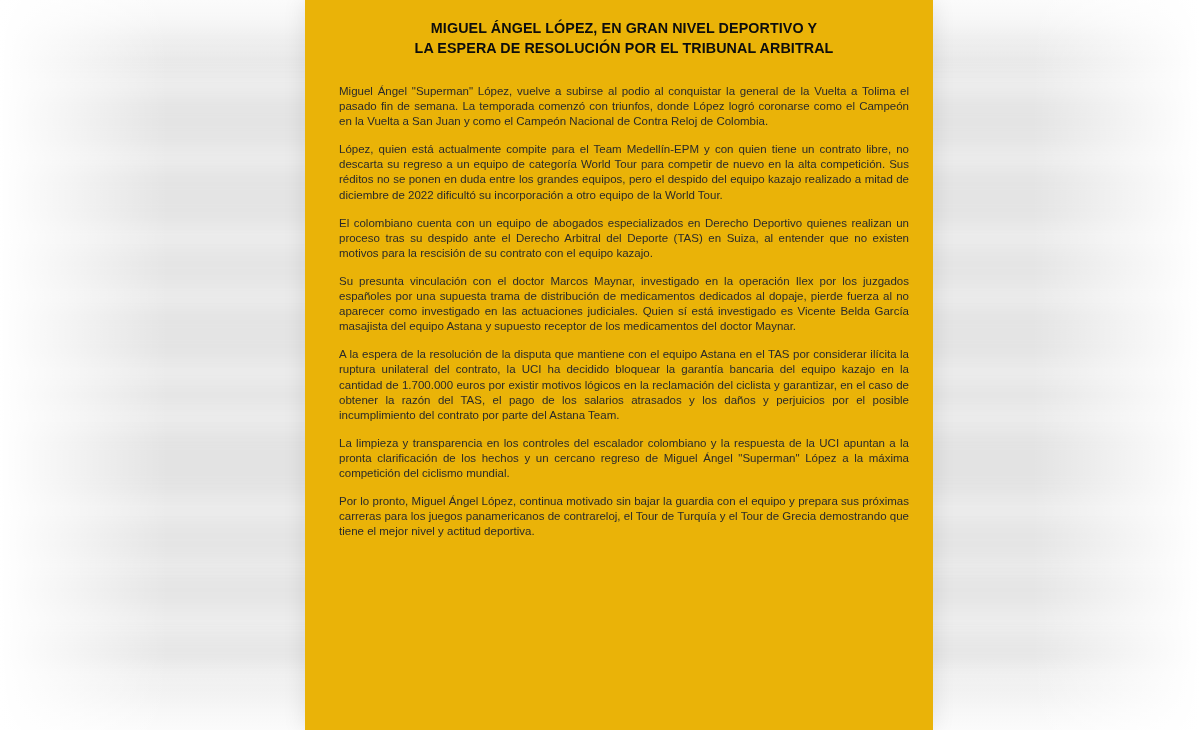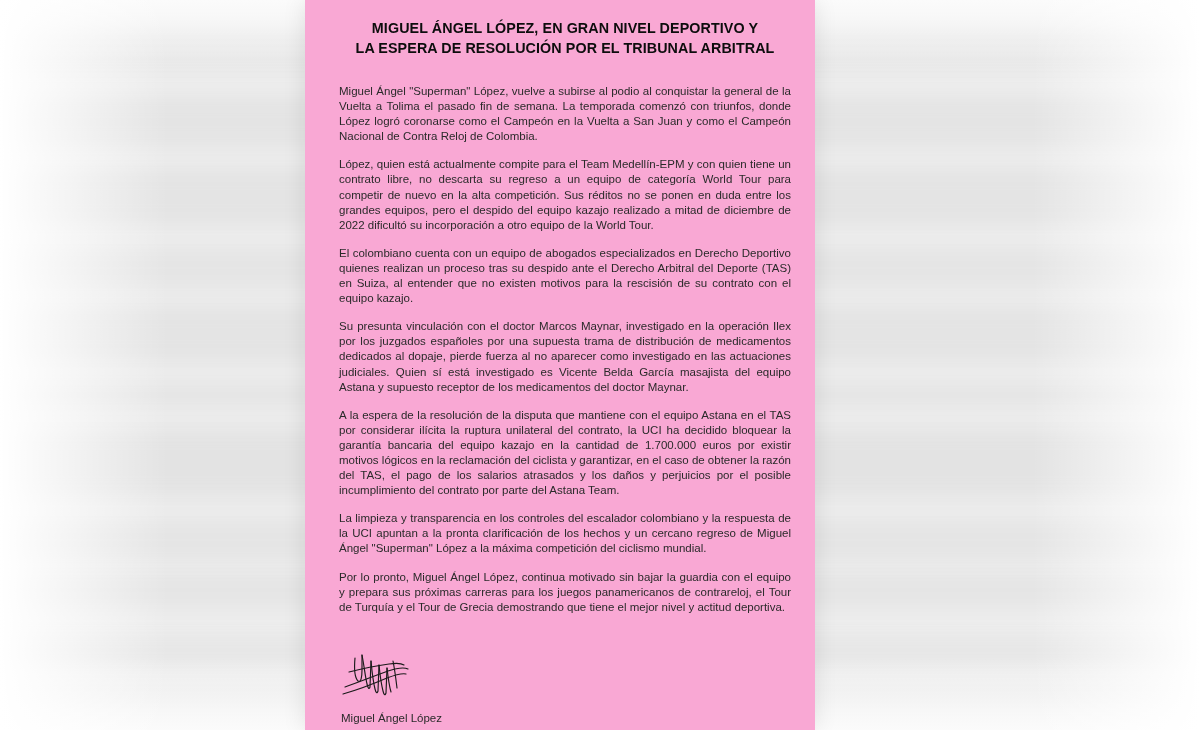--- a/index.html
+++ b/index.html
@@ -30,22 +30,22 @@
       linear-gradient(90deg,#ffffff 0%, rgba(255,255,255,0) 14%,
                       rgba(255,255,255,0) 86%, #ffffff 100%),
       linear-gradient(180deg,#fbfbfb 0%, rgba(251,251,251,0) 10%,
                       rgba(251,251,251,0) 90%, #fbfbfb 100%);
   }
 
   
   #page {
     position:absolute;
     left:305px; top:0;
-    width:510px; height:730px;
-    background:#f9a8d4;
+    width:628px; height:730px;
+    background:#eab308;
     box-shadow:0 0 22px rgba(0,0,0,.10);
     padding:18px 23px 0 33px;
   }
 
   
   .doc-title {
     font-size:14.3px;
     font-weight:bold;
     line-height:20px;
     letter-spacing:.1px;
@@ -105,30 +105,14 @@
   <div class="body-block">
     <p class="doc-para">Miguel Ángel "Superman" López, vuelve a subirse al podio al conquistar la general de la Vuelta a Tolima el pasado fin de semana. La temporada comenzó con triunfos, donde López logró coronarse como el Campeón en la Vuelta a San Juan y como el Campeón Nacional de Contra Reloj de Colombia.</p>
     <p class="doc-para">López, quien está actualmente compite para el Team Medellín-EPM y con quien tiene un contrato libre, no descarta su regreso a un equipo de categoría World Tour para competir de nuevo en la alta competición. Sus réditos no se ponen en duda entre los grandes equipos, pero el despido del equipo kazajo realizado a mitad de diciembre de 2022 dificultó su incorporación a otro equipo de la World Tour.</p>
     <p class="doc-para">El colombiano cuenta con un equipo de abogados especializados en Derecho Deportivo quienes realizan un proceso tras su despido ante el Derecho Arbitral del Deporte (TAS) en Suiza, al entender que no existen motivos para la rescisión de su contrato con el equipo kazajo.</p>
     <p class="doc-para">Su presunta vinculación con el doctor Marcos Maynar, investigado en la operación Ilex por los juzgados españoles por una supuesta trama de distribución de medicamentos dedicados al dopaje, pierde fuerza al no aparecer como investigado en las actuaciones judiciales. Quien sí está investigado es Vicente Belda García masajista del equipo Astana y supuesto receptor de los medicamentos del doctor Maynar.</p>
     <p class="doc-para">A la espera de la resolución de la disputa que mantiene con el equipo Astana en el TAS por considerar ilícita la ruptura unilateral del contrato, la UCI ha decidido bloquear la garantía bancaria del equipo kazajo en la cantidad de 1.700.000 euros por existir motivos lógicos en la reclamación del ciclista y garantizar, en el caso de obtener la razón del TAS, el pago de los salarios atrasados y los daños y perjuicios por el posible incumplimiento del contrato por parte del Astana Team.</p>
     <p class="doc-para">La limpieza y transparencia en los controles del escalador colombiano y la respuesta de la UCI apuntan a la pronta clarificación de los hechos y un cercano regreso de Miguel Ángel "Superman" López a la máxima competición del ciclismo mundial.</p>
     <p class="doc-para">Por lo pronto, Miguel Ángel López, continua motivado sin bajar la guardia con el equipo y prepara sus próximas carreras para los juegos panamericanos de contrareloj, el Tour de Turquía y el Tour de Grecia demostrando que tiene el mejor nivel y actitud deportiva.</p>
   </div>
 
-  <div class="signature-block">
-    <svg class="signature-mark" viewBox="0 0 95 60">
-      <g fill="none" stroke="#1a1a1a" stroke-width="1.15" stroke-linecap="round">
-        <path d="M14 11 C13 22, 14 31, 17 34 C20 36, 21 30, 21 23 L21 8"></path>
-        <path d="M21 8 C23 18, 24 28, 26 37 C27 41, 28 43, 29 40 L30 14"></path>
-        <path d="M30 14 C31 25, 32 34, 34 42 C35 46, 36 47, 37 44 L38 18"></path>
-        <path d="M38 18 C39 28, 40 36, 42 44 C43 48, 44 49, 45 46 L46 21"></path>
-        <path d="M46 21 C47 30, 48 38, 50 45"></path>
-        <path d="M8 25 C20 22, 34 19, 48 17 C55 16, 60 16, 63 18"></path>
-        <path d="M4 40 C18 35, 33 29, 47 24 C56 21, 63 20, 67 22"></path>
-        <path d="M2 47 C16 43, 32 37, 46 31 C54 28, 61 26, 65 27"></path>
-        <path d="M52 14 C54 24, 55 33, 56 41"></path>
-      </g>
-    </svg>
-    <div class="signature-name">Miguel Ángel López</div>
-  </div>
 
 </div>
 
 </body></html>

